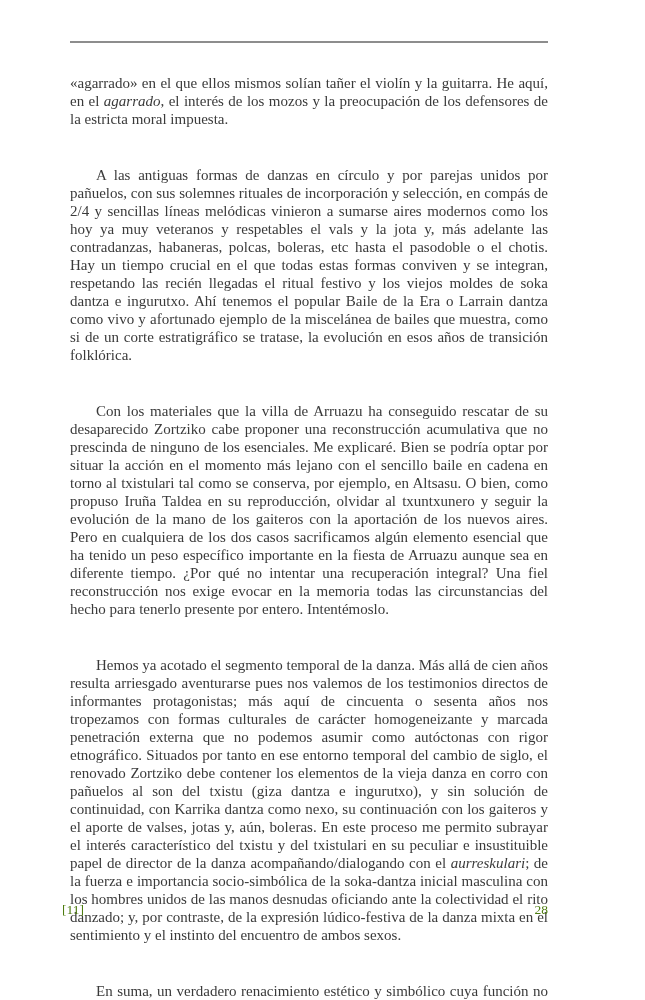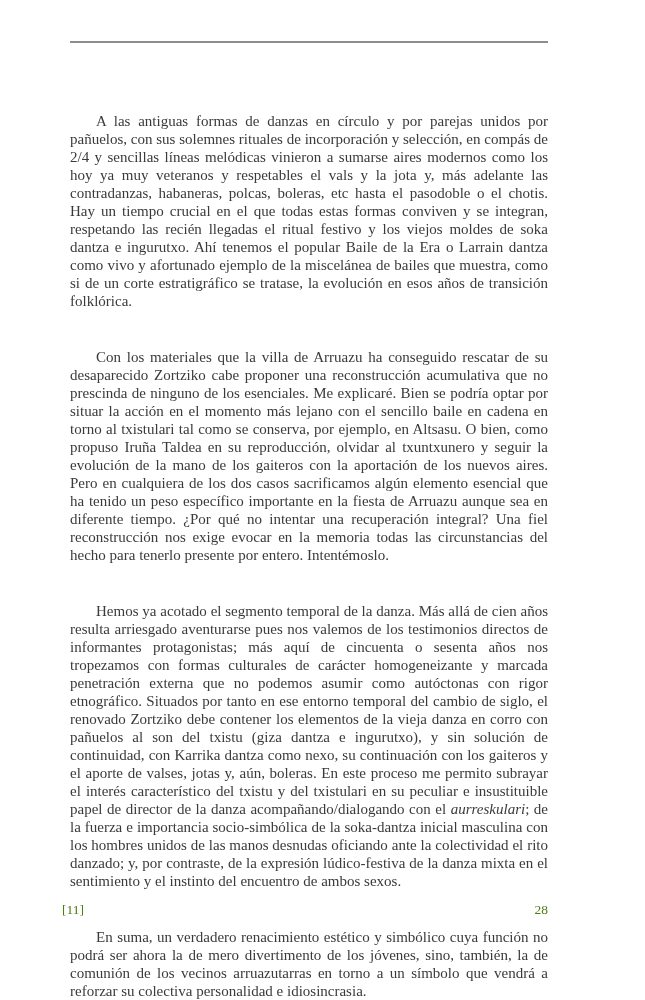--- a/index.html
+++ b/index.html
@@ -72,20 +72,21 @@
 </head>
 <body>
 
 <div class="page">
 
   <div class="running-head-wrap">
     <hr class="head-rule">
   </div>
 
   <div class="body-text">
+      <p class=""><span>«agarrado» en el que ellos mismos solían tañer el violín y la guitarra. He aquí, en el </span><em>agarrado</em><span>, el interés de los mozos y la preocupación de los defensores de la estricta moral impuesta.</span></p>
       <p class="indent"><span>A las antiguas formas de danzas en círculo y por parejas unidos por pañuelos, con sus solemnes rituales de incorporación y selección, en compás de 2/4 y sencillas líneas melódicas vinieron a sumarse aires modernos como los hoy ya muy veteranos y respetables el vals y la jota y, más adelante las contradanzas, habaneras, polcas, boleras, etc hasta el pasodoble o el chotis. Hay un tiempo crucial en el que todas estas formas conviven y se integran, respetando las recién llegadas el ritual festivo y los viejos moldes de soka dantza e ingurutxo. Ahí tenemos el popular Baile de la Era o Larrain dantza como vivo y afortunado ejemplo de la miscelánea de bailes que muestra, como si de un corte estratigráfico se tratase, la evolución en esos años de transición folklórica.</span></p>
       <p class="indent"><span>Con los materiales que la villa de Arruazu ha conseguido rescatar de su desaparecido Zortziko cabe proponer una reconstrucción acumulativa que no prescinda de ninguno de los esenciales. Me explicaré. Bien se podría optar por situar la acción en el momento más lejano con el sencillo baile en cadena en torno al txistulari tal como se conserva, por ejemplo, en Altsasu. O bien, como propuso Iruña Taldea en su reproducción, olvidar al txuntxunero y seguir la evolución de la mano de los gaiteros con la aportación de los nuevos aires. Pero en cualquiera de los dos casos sacrificamos algún elemento esencial que ha tenido un peso específico importante en la fiesta de Arruazu aunque sea en diferente tiempo. ¿Por qué no intentar una recuperación integral? Una fiel reconstrucción nos exige evocar en la memoria todas las circunstancias del hecho para tenerlo presente por entero. Intentémoslo.</span></p>
       <p class="indent"><span>Hemos ya acotado el segmento temporal de la danza. Más allá de cien años resulta arriesgado aventurarse pues nos valemos de los testimonios directos de informantes protagonistas; más aquí de cincuenta o sesenta años nos tropezamos con formas culturales de carácter homogeneizante y marcada penetración externa que no podemos asumir como autóctonas con rigor etnográfico. Situados por tanto en ese entorno temporal del cambio de siglo, el renovado Zortziko debe contener los elementos de la vieja danza en corro con pañuelos al son del txistu (giza dantza e ingurutxo), y sin solución de continuidad, con Karrika dantza como nexo, su continuación con los gaiteros y el aporte de valses, jotas y, aún, boleras. En este proceso me permito subrayar el interés característico del txistu y del txistulari en su peculiar e insustituible papel de director de la danza acompañando/dialogando con el </span><em>aurreskulari</em><span>; de la fuerza e importancia socio-simbólica de la soka-dantza inicial masculina con los hombres unidos de las manos desnudas oficiando ante la colectividad el rito danzado; y, por contraste, de la expresión lúdico-festiva de la danza mixta en el sentimiento y el instinto del encuentro de ambos sexos.</span></p>
       <p class="indent"><span>En suma, un verdadero renacimiento estético y simbólico cuya función no podrá ser ahora la de mero divertimento de los jóvenes, sino, también, la de comunión de los vecinos arruazutarras en torno a un símbolo que vendrá a reforzar su colectiva personalidad e idiosincrasia.</span></p>
     </div>
 
   <div class="page-footer">
     <span>[11]</span>
     <span>28</span>
   </div>

